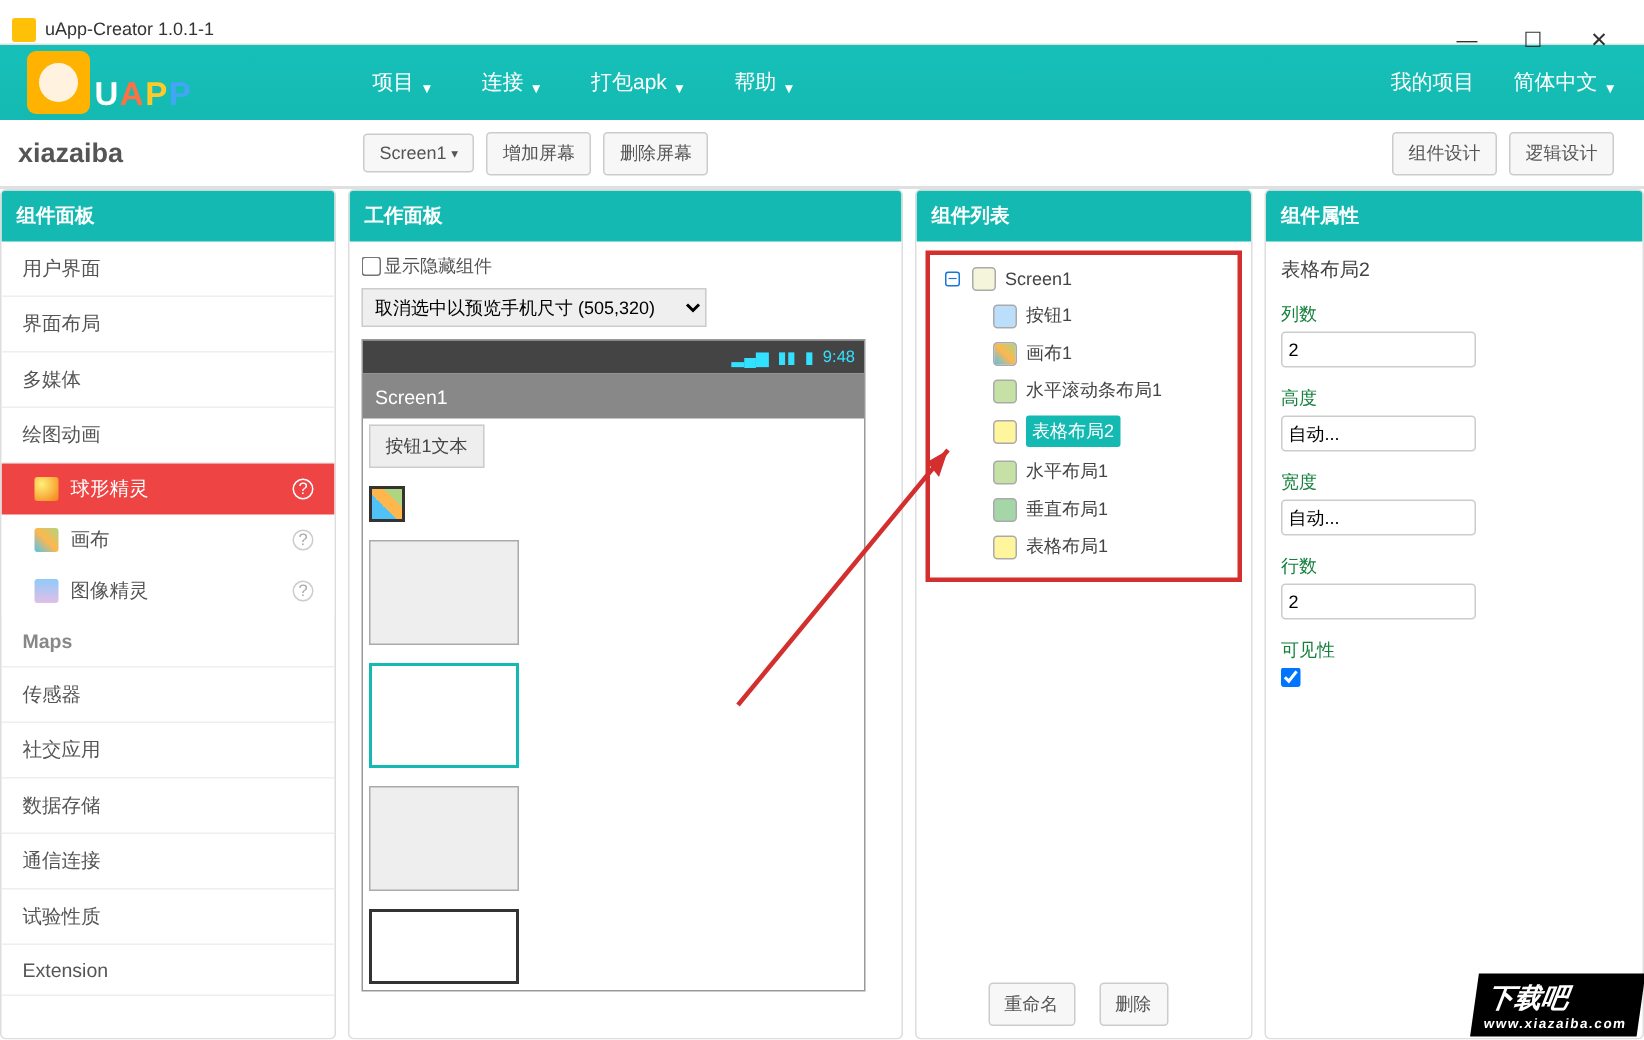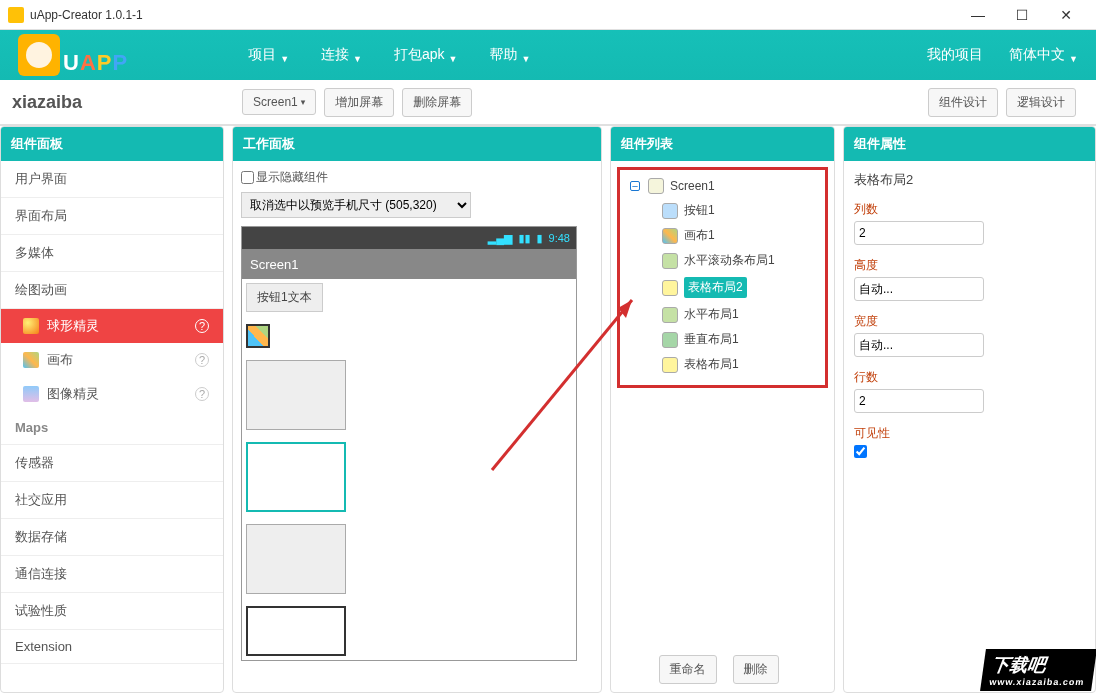--- a/index.html
+++ b/index.html
@@ -1,18 +1,18 @@
 <!DOCTYPE html>
 <html><head>
 <meta charset="utf-8">
 <style>
 * { margin: 0; padding: 0; box-sizing: border-box; font-family: "Microsoft YaHei", Arial, sans-serif; }
 body { background: #fff; width: 1096px; height: 693px; overflow: hidden; position: relative; }
 
-.titlebar { height: 30px; background: #fff; display: flex; align-items: center; padding: 0 8px; border-bottom: 1px solid #e0e0e0; }
+.titlebar { height: 30px; background: #fff; display: flex; align-items: flex-start; padding: 12px 8px; border-bottom: 1px solid #e0e0e0; }
 .titlebar .app-icon { width: 16px; height: 16px; background: #ffc107; border-radius: 2px; margin-right: 6px; }
 .titlebar .title { font-size: 12px; color: #333; flex: 1; }
 .titlebar .win-btns { display: flex; }
 .titlebar .wb { width: 44px; height: 28px; display: flex; align-items: center; justify-content: center; font-size: 14px; color: #333; cursor: pointer; }
 
 .topnav { height: 50px; background: linear-gradient(#16c0b8,#14bab2); display: flex; align-items: center; padding: 0 18px; color: #fff; }
 .logo-block { display: flex; align-items: flex-end; gap: 3px; margin-right: 120px; }
 .lion { width: 42px; height: 42px; background: #ffb300; border-radius: 6px; position: relative; }
 .lion::before { content:""; position:absolute; left:8px; top:8px; width:26px; height:26px; background:#fff3e0; border-radius:50%; }
 .logo-text { font-size: 22px; font-weight: bold; letter-spacing: 1px; }
@@ -68,21 +68,21 @@
 .tree-item.sel .t-label { background:#14bab2; color:#fff; padding:2px 4px; border-radius:2px;}
 .t-icon { width:16px; height:16px; border-radius:3px; border:1px solid #aaa; }
 .t-scr{background:#f5f5dc;} .t-btn{background:#bbdefb;} .t-cv{background:linear-gradient(45deg,#4fc3f7,#ffb74d,#aed581);}
 .t-h{background:#c5e1a5;} .t-tb{background:#fff59d;} .t-v{background:#a5d6a7;}
 .tree-exp { color:#1976d2; font-size:11px; border:1px solid #1976d2; width:10px; height:10px; display:flex; align-items:center; justify-content:center; border-radius:2px; margin-right:2px;}
 .tree-btns { display:flex; gap:8px; padding:8px; justify-content:center;}
 
 .prop-body { padding:10px; font-size:12px; color:#444;}
 .prop-name { font-size:13px; margin-bottom:12px;}
 .prop-field { margin-bottom:12px;}
-.prop-field label { display:block; margin-bottom:3px; color:#c2410c;}
+.prop-field label { display:block; margin-bottom:3px; color:#15803d;}
 .prop-field input[type=text]{ width:130px; padding:4px; border:1px solid #ccc; border-radius:3px; font-size:12px;}
 
 .arrow { position:absolute; left:482px; top:290px; width:160px; height:190px; pointer-events:none;}
 .watermark { position:absolute; right:2px; bottom:2px; color:#fff; background:#000; padding:4px 8px; font-size:18px; font-weight:bold; font-style:italic; transform:skewX(-8deg);}
 .watermark .sub { font-size:9px; font-style:normal; display:block; letter-spacing:1px;}
 </style>
 </head>
 <body>
 
 <div class="titlebar">

